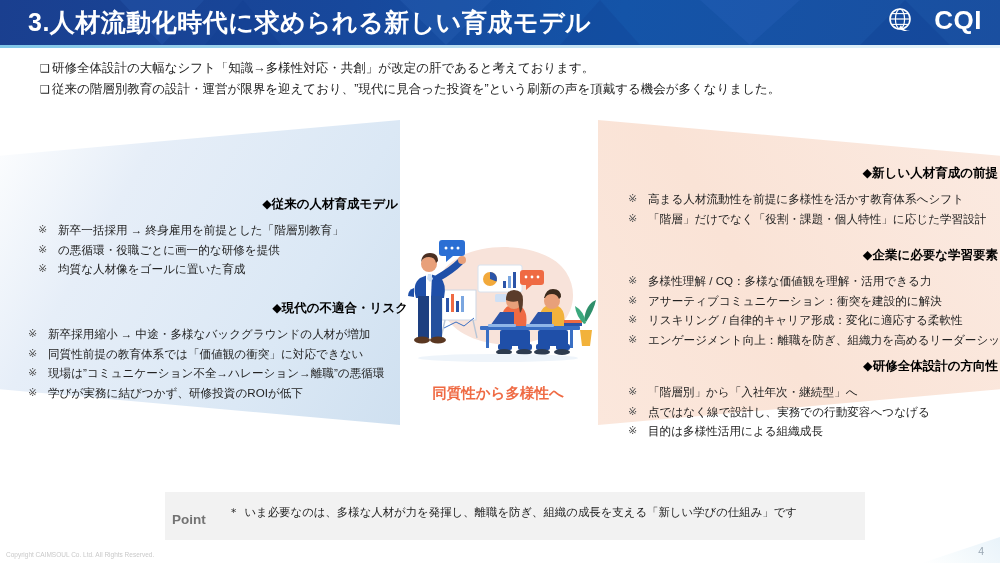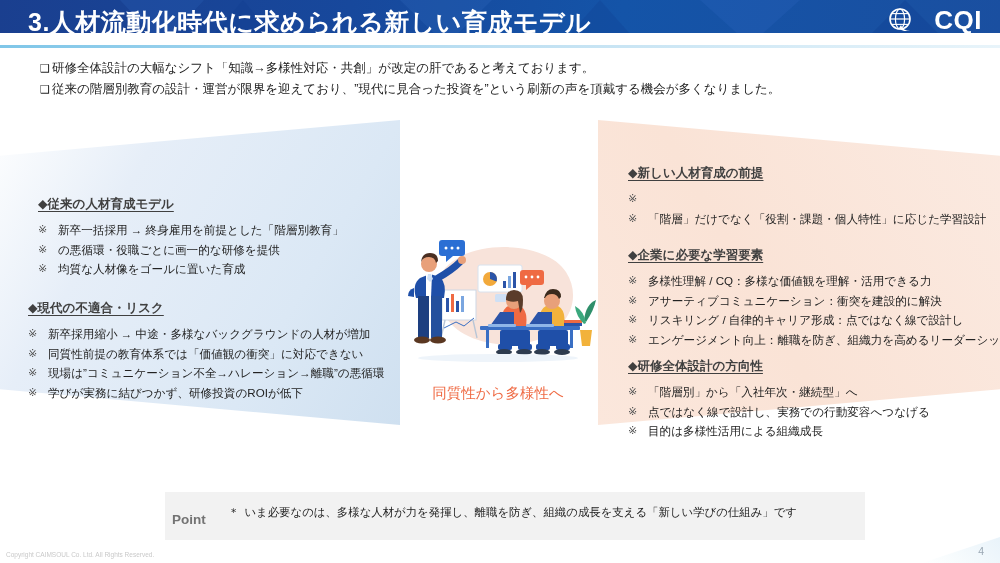--- a/index.html
+++ b/index.html
@@ -14,21 +14,21 @@
     overflow: hidden;
     background: #ffffff;
     font-family: "Liberation Sans", "DejaVu Sans", sans-serif;
     color: #333333;
   }
 
   
   .header {
     position: absolute;
     left: 0; top: 0;
-    width: 1000px; height: 33px;
+    width: 1000px; height: 45px;
     background: linear-gradient(100deg, #1a3f8f 0%, #17489c 35%, #1454a8 62%, #1a4fa0 100%);
     overflow: hidden;
   }
   .header .tri {
     position: absolute;
     width: 0; height: 0;
     opacity: .30;
   }
   .header-title {
     position: absolute;
@@ -91,23 +91,22 @@
     width: 412px; height: 305px;
     background: linear-gradient(60deg, #fbe7dc 0%, #fae3d6 40%, #fbeae1 100%);
     clip-path: polygon(0% 0%, 100% 12%, 100% 88%, 0% 100%);
   }
 
   .panel-content { position: absolute; }
 
   .blk-title {
     font-size: 12.5px;
     font-weight: bold;
-    color: #404040;
-    text-align: left;
-    text-decoration: underline;
+    color: #000000;
+    text-align: right;
     text-underline-offset: 3px;
     margin-bottom: 7px;
     white-space: nowrap;
   }
   .blk-item {
     display: flex;
     align-items: flex-start;
     font-size: 11.6px;
     color: #222222;
     line-height: 19.5px;
@@ -133,21 +132,21 @@
     position: absolute;
     left: 398px; top: 238px;
     width: 200px; height: 140px;
   }
   .illus-caption {
     position: absolute;
     left: 398px; top: 384px;
     width: 200px;
     text-align: center;
     font-size: 14.5px;
-    font-weight: normal;
+    font-weight: bold;
     color: #ef6a43;
     white-space: nowrap;
   }
 
   
   .point-box {
     position: absolute;
     left: 165px; top: 492px;
     width: 700px; height: 48px;
     background: #f2f2f2;
@@ -271,40 +270,41 @@
       <span>学びが実務に結びつかず、研修投資のROIが低下</span>
     </div>
   </div>
 
   <div class="panel-right"></div>
 
   <div class="panel-content right-sec1">
     <div class="blk-title">◆新しい人材育成の前提</div>
     <div class="blk-item">
       <span class="blk-mark">※</span>
+      <span>高まる人材流動性を前提に多様性を活かす教育体系へシフト</span>
     </div>
     <div class="blk-item">
       <span class="blk-mark">※</span>
       <span>「階層」だけでなく「役割・課題・個人特性」に応じた学習設計</span>
     </div>
   </div>
 
   <div class="panel-content right-sec2">
     <div class="blk-title">◆企業に必要な学習要素</div>
     <div class="blk-item">
       <span class="blk-mark">※</span>
       <span>多様性理解 / CQ：多様な価値観を理解・活用できる力</span>
     </div>
     <div class="blk-item">
       <span class="blk-mark">※</span>
       <span>アサーティブコミュニケーション：衝突を建設的に解決</span>
     </div>
     <div class="blk-item">
       <span class="blk-mark">※</span>
-      <span>リスキリング / 自律的キャリア形成：点ではなく線で設計し</span>
+      <span>リスキリング / 自律的キャリア形成：変化に適応する柔軟性</span>
     </div>
     <div class="blk-item">
       <span class="blk-mark">※</span>
       <span>エンゲージメント向上：離職を防ぎ、組織力を高めるリーダーシップ</span>
     </div>
   </div>
 
   <div class="panel-content right-sec3">
     <div class="blk-title">◆研修全体設計の方向性</div>
     <div class="blk-item">

